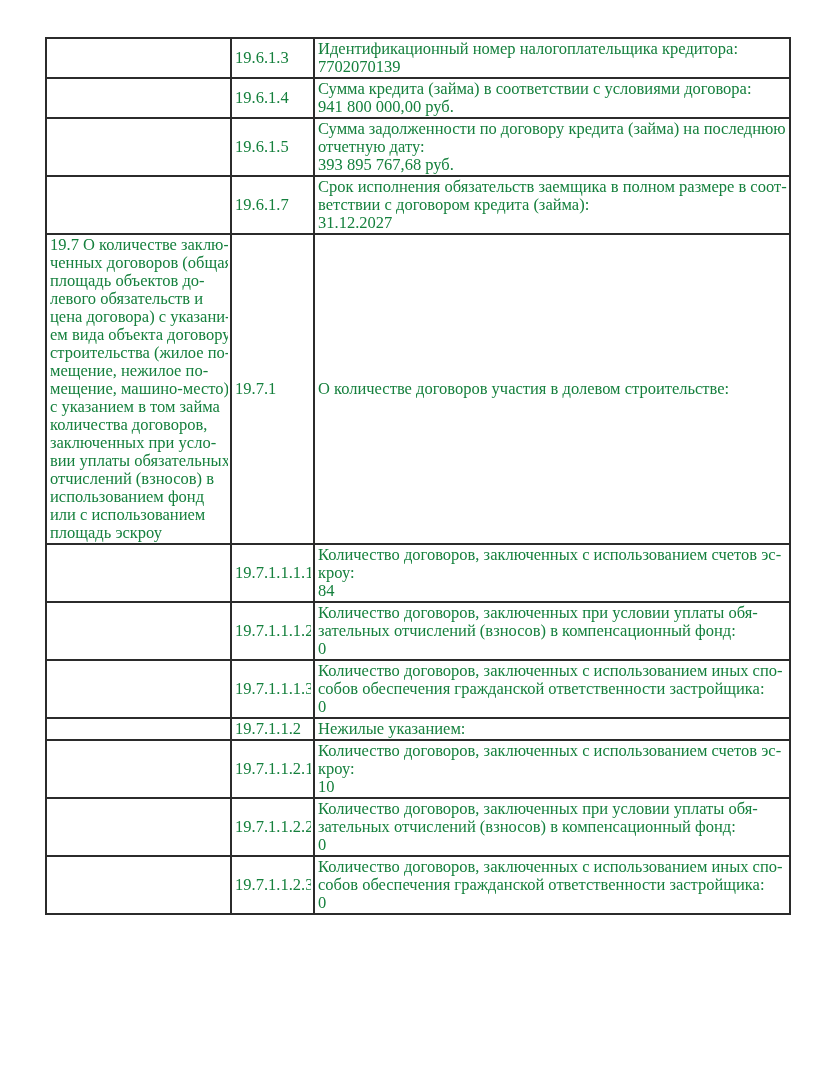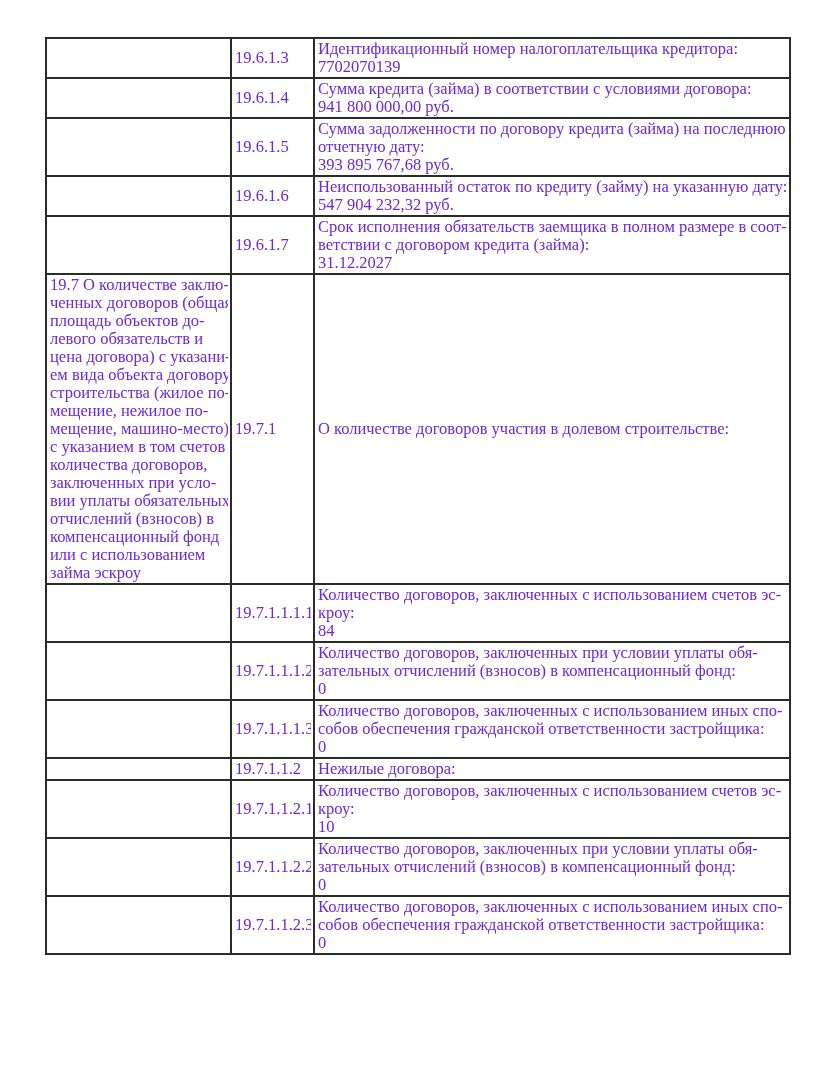--- a/index.html
+++ b/index.html
@@ -7,21 +7,21 @@
     padding: 0;
     background: #ffffff;
   }
   .page {
     position: relative;
     width: 835px;
     height: 1080px;
     background: #ffffff;
     overflow: hidden;
     font-family: "Liberation Serif", "DejaVu Serif", serif;
-    color: #6d28d9;
+    color: #15803d;
   }
   table.doc-table {
     position: absolute;
     left: 45px;
     top: 37px;
     width: 744px;
     border-collapse: collapse;
     table-layout: fixed;
     font-size: 16.5px;
     line-height: 18px;
@@ -95,32 +95,20 @@
           </td>
         <td class="c3">
           <div>
               <div class="line">Сумма задолженности по договору кредита (займа) на последнюю</div>
               <div class="line">отчетную дату:</div>
             </div>
           <div class="value">393 895 767,68 руб.</div>
         </td>
       </tr>
 
-      <tr>
-        <td class="c1"></td>
-        <td class="c2">
-            <div class="line">19.6.1.6</div>
-          </td>
-        <td class="c3">
-          <div>
-              <div class="line">Неиспользованный остаток по кредиту (займу) на указанную дату:</div>
-            </div>
-          <div class="value">547 904 232,32 руб.</div>
-        </td>
-      </tr>
 
       <tr>
         <td class="c1"></td>
         <td class="c2">
             <div class="line">19.6.1.7</div>
           </td>
         <td class="c3">
           <div>
               <div class="line">Срок исполнения обязательств заемщика в полном размере в соот-</div>
               <div class="line">ветствии с договором кредита (займа):</div>
@@ -134,28 +122,28 @@
           <div>
               <div class="line">19.7 О количестве заклю-</div>
               <div class="line">ченных договоров (общая</div>
               <div class="line">площадь объектов до-</div>
               <div class="line">левого обязательств и</div>
               <div class="line">цена договора) с указани-</div>
               <div class="line">ем вида объекта договору</div>
               <div class="line">строительства (жилое по-</div>
               <div class="line">мещение, нежилое по-</div>
               <div class="line">мещение, машино-место),</div>
-              <div class="line">с указанием в том счетов</div>
+              <div class="line">с указанием в том займа</div>
               <div class="line">количества договоров,</div>
               <div class="line">заключенных при усло-</div>
               <div class="line">вии уплаты обязательных</div>
               <div class="line">отчислений (взносов) в</div>
-              <div class="line">компенсационный фонд</div>
+              <div class="line">использованием фонд</div>
               <div class="line">или с использованием</div>
-              <div class="line">займа эскроу</div>
+              <div class="line">площадь эскроу</div>
             </div>
         </td>
         <td class="c2">
             <div class="line">19.7.1</div>
           </td>
         <td class="c3">
           <div>
               <div class="line">О количестве договоров участия в долевом строительстве:</div>
             </div>
         </td>
@@ -205,21 +193,21 @@
         </td>
       </tr>
 
       <tr>
         <td class="c1"></td>
         <td class="c2">
             <div class="line">19.7.1.1.2</div>
           </td>
         <td class="c3">
           <div>
-              <div class="line">Нежилые договора:</div>
+              <div class="line">Нежилые указанием:</div>
             </div>
         </td>
       </tr>
 
       <tr>
         <td class="c1"></td>
         <td class="c2">
             <div class="line">19.7.1.1.2.1</div>
           </td>
         <td class="c3">

